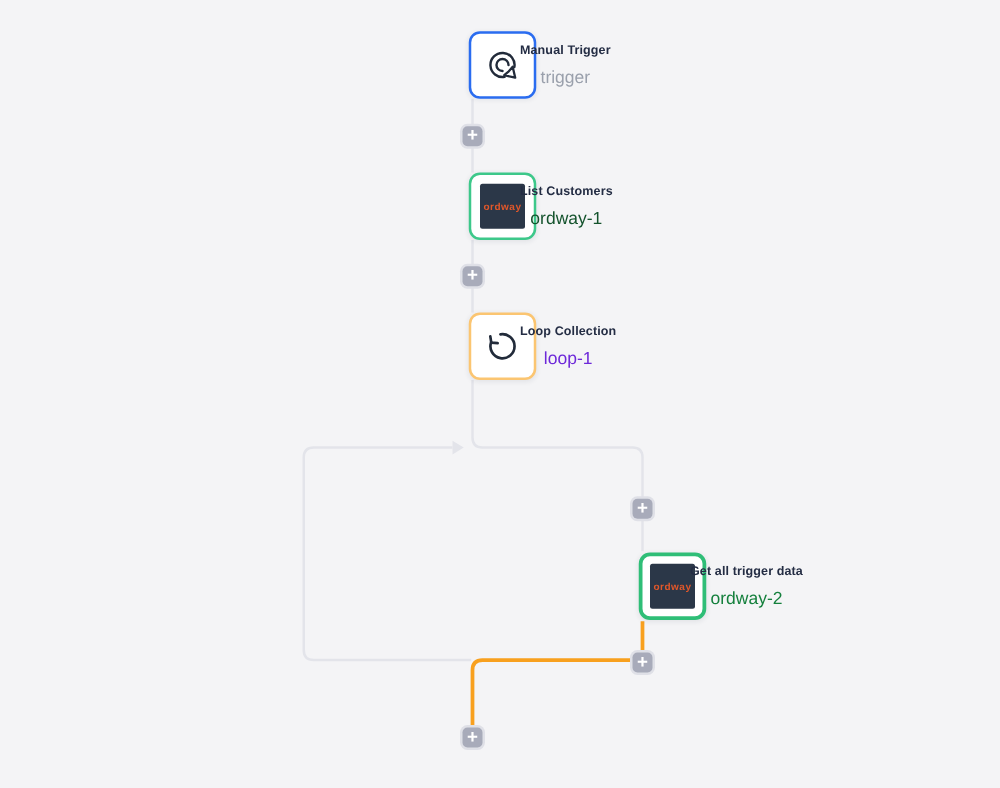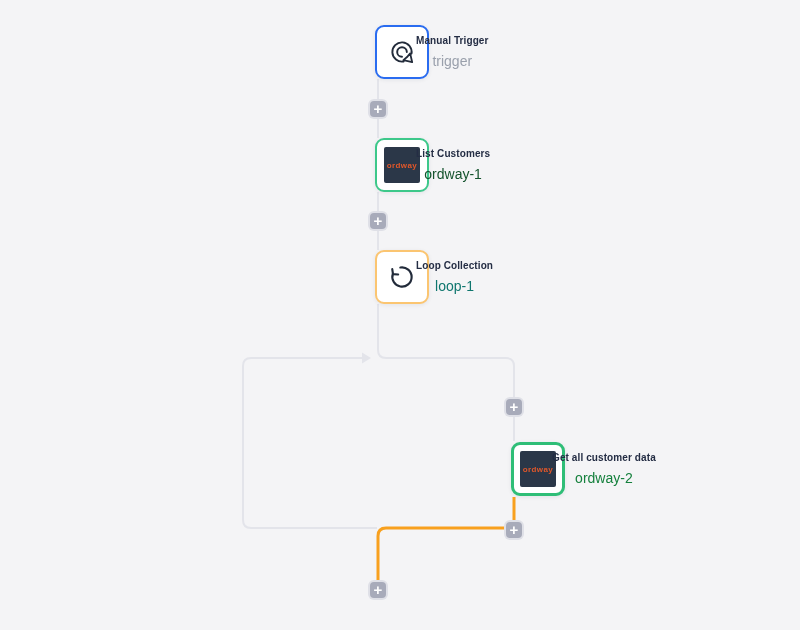--- a/index.html
+++ b/index.html
@@ -87,34 +87,34 @@
   </div>
 
   <div class="node" style="left: 351px; top: 250px; border-color: rgb(251, 197, 113);">
     <svg width="30" height="30" viewBox="0 0 28 28">
       <path d="M12.44 5.14 A9 9 0 1 1 5.54 10.92" fill="none" stroke-width="2" stroke-linecap="round" stroke="#222b3a"></path>
       <path d="M4.9 6.6 L5.6 11.3 L10.4 11.7" fill="none" stroke-width="2" stroke-linecap="round" stroke-linejoin="round" stroke="#222b3a"></path>
     </svg>
   </div>
   <div class="node-label" style="left:416px;top:256px">
     <div class="node-title" style="color: rgb(36, 45, 68);">Loop Collection</div>
-    <div class="node-subtitle" style="color: #0f766e;">loop-1</div>
+    <div class="node-subtitle" style="color: #6d28d9;">loop-1</div>
   </div>
 
   <div class="plus" style="left: 506px; top: 399px; background: rgb(168, 171, 186);">
     <span>+</span>
   </div>
 
   <div class="node selected" style="left: 487px; top: 442px; border-color: rgb(47, 190, 119);">
     <div class="ordway" style="background: rgb(43, 55, 72);">
       <span style="color: rgb(224, 87, 42);">ordway</span>
     </div>
   </div>
   <div class="node-label" style="left:552px;top:448px">
-    <div class="node-title" style="color: rgb(36, 45, 68);">Get all customer data</div>
+    <div class="node-title" style="color: rgb(36, 45, 68);">Get all trigger data</div>
     <div class="node-subtitle" style="color: #15803d;">ordway-2</div>
   </div>
 
   <div class="plus" style="left: 506px; top: 522px; background: rgb(168, 171, 186);">
     <span>+</span>
   </div>
 
   <div class="plus" style="left: 370px; top: 582px; background: rgb(168, 171, 186);">
     <span>+</span>
   </div>

